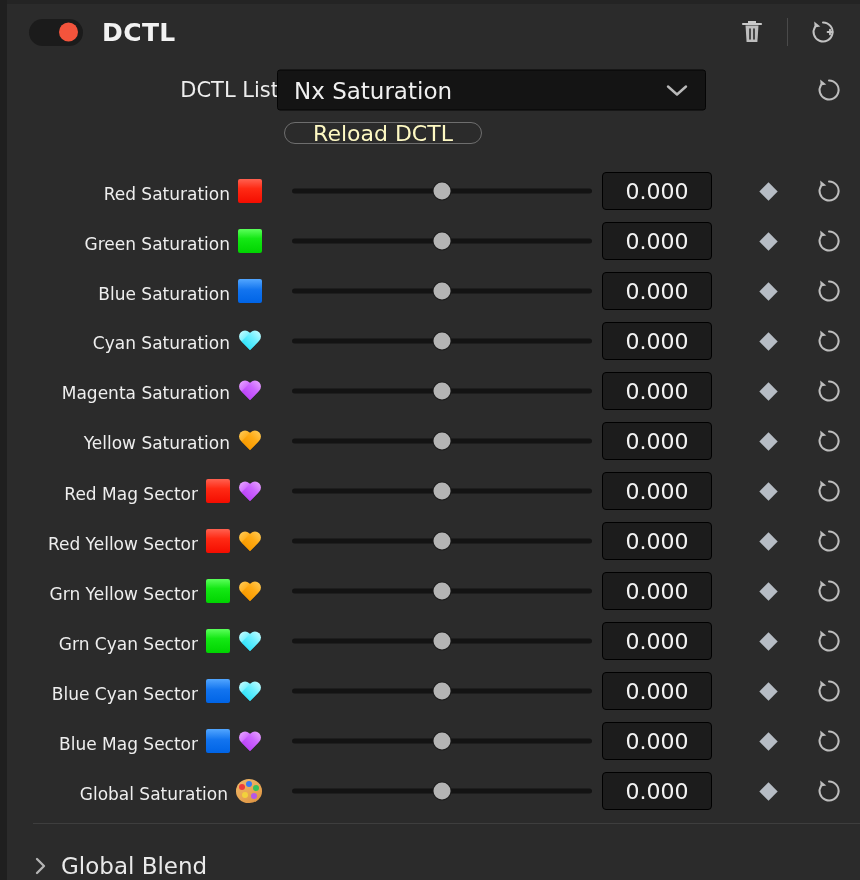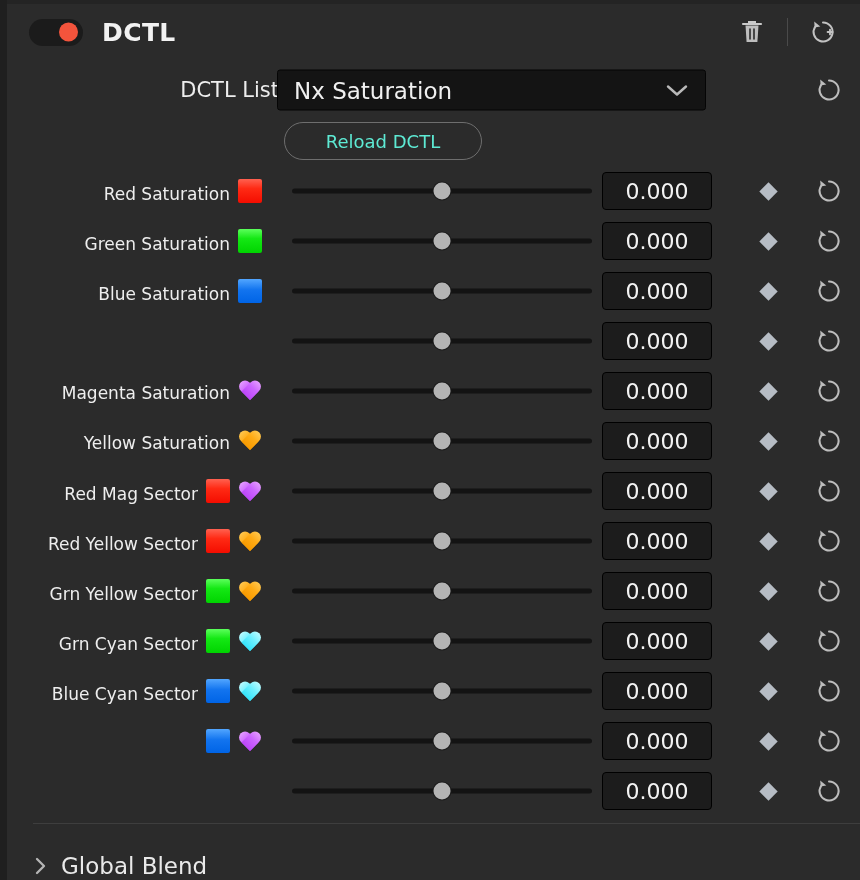--- a/index.html
+++ b/index.html
@@ -137,26 +137,26 @@
 
   
   .reload-wrap {
     position: absolute;
     left: 7px; top: 118px;
     width: 853px; height: 44px;
   }
   .reload-btn {
     position: absolute;
     left: 277px; top: 4px;
-    width: 198px; height: 38px;
+    width: 198px; height: 22px;
     border: 1px solid #6e6e6e;
     border-radius: 19px;
     background: transparent;
-    color: #5eead4;
-    font-size: 18px;
+    color: #fef9c3;
+    font-size: 22px;
     font-family: inherit;
     cursor: pointer;
     display: flex;
     align-items: center;
     justify-content: center;
   }
 
   
   .rows {
     position: absolute;
@@ -440,20 +440,24 @@
           <i></i>
         </div>
         <div class="rrst">
           <svg width="28" height="28" viewBox="0 0 28 28">
             <path d="M14 4.5 A9.5 9.5 0 1 1 6.2 8.7" stroke="#bdbdbd" stroke-width="2" fill="none" stroke-linecap="round"></path>
             <path d="M5.2 3.6 L5.6 9.4 L11.3 8.6 Z" fill="#bdbdbd"></path>
           </svg>
         </div>
       </div>
       <div class="param-row">
+        <div class="p-label">
+          <span class="txt">Cyan Saturation</span>
+          <span class="hrt cyan"></span>
+        </div>
         <div class="slider">
           <div class="track"></div>
           <div class="thumb" style="left:50%"></div>
         </div>
         <div class="valbox">
           <span class="v">0.000</span>
         </div>
         <div class="kf">
           <i></i>
         </div>
@@ -618,20 +622,21 @@
         </div>
         <div class="rrst">
           <svg width="28" height="28" viewBox="0 0 28 28">
             <path d="M14 4.5 A9.5 9.5 0 1 1 6.2 8.7" stroke="#bdbdbd" stroke-width="2" fill="none" stroke-linecap="round"></path>
             <path d="M5.2 3.6 L5.6 9.4 L11.3 8.6 Z" fill="#bdbdbd"></path>
           </svg>
         </div>
       </div>
       <div class="param-row">
         <div class="p-label">
+          <span class="txt">Blue Mag Sector</span>
           <span class="sw blue"></span>
           <span class="hrt magenta"></span>
         </div>
         <div class="slider">
           <div class="track"></div>
           <div class="thumb" style="left:50%"></div>
         </div>
         <div class="valbox">
           <span class="v">0.000</span>
         </div>
@@ -639,20 +644,30 @@
           <i></i>
         </div>
         <div class="rrst">
           <svg width="28" height="28" viewBox="0 0 28 28">
             <path d="M14 4.5 A9.5 9.5 0 1 1 6.2 8.7" stroke="#bdbdbd" stroke-width="2" fill="none" stroke-linecap="round"></path>
             <path d="M5.2 3.6 L5.6 9.4 L11.3 8.6 Z" fill="#bdbdbd"></path>
           </svg>
         </div>
       </div>
       <div class="param-row">
+        <div class="p-label">
+          <span class="txt">Global Saturation</span>
+          <span class="palette">
+            <i class="d d1"></i>
+            <i class="d d2"></i>
+            <i class="d d3"></i>
+            <i class="d d4"></i>
+            <i class="d d5"></i>
+          </span>
+        </div>
         <div class="slider">
           <div class="track"></div>
           <div class="thumb" style="left:50%"></div>
         </div>
         <div class="valbox">
           <span class="v">0.000</span>
         </div>
         <div class="kf">
           <i></i>
         </div>

